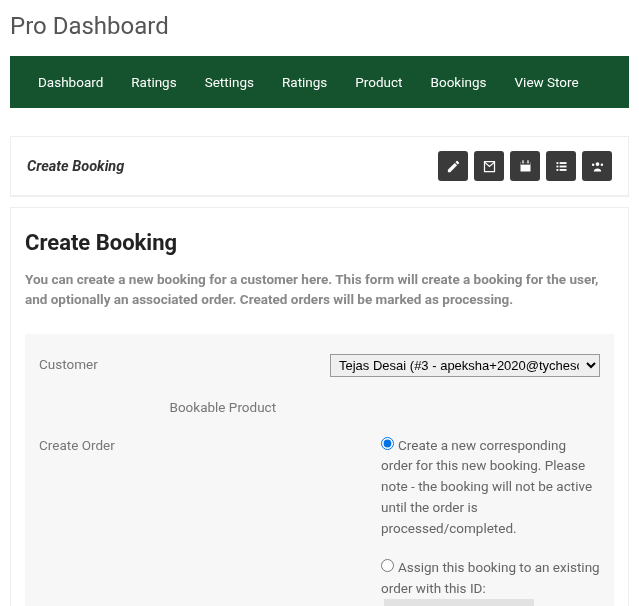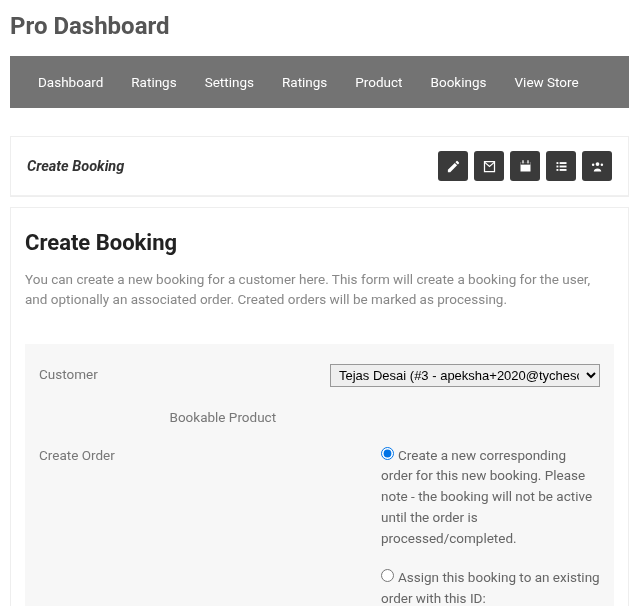--- a/index.html
+++ b/index.html
@@ -1,28 +1,28 @@
 <!DOCTYPE html>
 <html><head>
 <meta charset="utf-8">
 <style>
   * { box-sizing: border-box; margin: 0; padding: 0; }
   body { font-family: -apple-system, "Segoe UI", Roboto, Arial, sans-serif; background: #fff; color: #333; width: 639px; }
-  .page-title { font-size: 24px; font-weight: 700; color: #555; padding: 12px 10px 16px 10px; }
-  .topnav { background: #737373; color: #fff; display: flex; padding: 0 14px; margin: 0 10px; }
+  .page-title { font-size: 24px; font-weight: 400; color: #555; padding: 12px 10px 16px 10px; }
+  .topnav { background: #14532d; color: #fff; display: flex; padding: 0 14px; margin: 0 10px; }
   .topnav a { color: #fff; text-decoration: none; font-size: 13.5px; padding: 18px 14px; display: inline-block; }
   .card { border: 1px solid #eee; margin: 28px 10px 10px 10px; background: #fff; }
   .card-header { display: flex; align-items: center; justify-content: space-between; padding: 14px 16px; border-bottom: 1px solid #f0f0f0; }
   .card-header-title { font-style: italic; font-weight: 700; font-size: 14.5px; color: #333; }
   .icon-row { display: flex; gap: 6px; }
   .icon-btn { width: 30px; height: 30px; background: #3a3a3a; display: flex; align-items: center; justify-content: center; border-radius: 3px; cursor: pointer; }
   .icon-btn svg { fill: #fff; width: 15px; height: 15px; }
   .main-card { border: 1px solid #eee; margin: 0 10px 10px 10px; padding: 22px 14px 30px 14px; }
   .main-heading { font-size: 22px; font-weight: 700; color: #222; margin-bottom: 14px; }
-  .main-desc { font-size: 13.5px; color: #888; line-height: 1.5; margin-bottom: 34px; }
+  .main-desc { font-size: 13.5px; color: #888; line-height: 1.5; margin-bottom: 24px; font-weight: bold; }
   .form-area { background: #f7f7f7; padding: 10px 10px; }
   .form-row { display: flex; padding: 10px 4px; justify-content: center; }
   .form-label { width: 300px; font-size: 13.5px; color: #777; padding-top: 2px; }
   .form-control { flex: 1; }
   .form-control select { width: 270px; font-size: 13px; padding: 2px 4px; border: 1px solid #999; background: #efefef; }
   .radio-block { font-size: 13.5px; color: #666; line-height: 1.55; margin-bottom: 18px; margin-left: 42px; }
   .radio-block input[type=radio] { margin-right: 4px; accent-color: #0073e6; }
   .radio-block input[type=text] { width: 150px; border: none; background: #e2e2e2; height: 22px; padding: 2px 4px; margin-left: 3px; }
 </style>
 </head>

